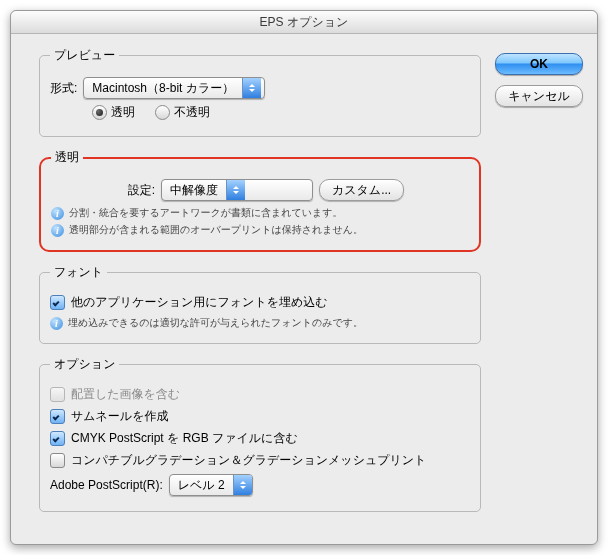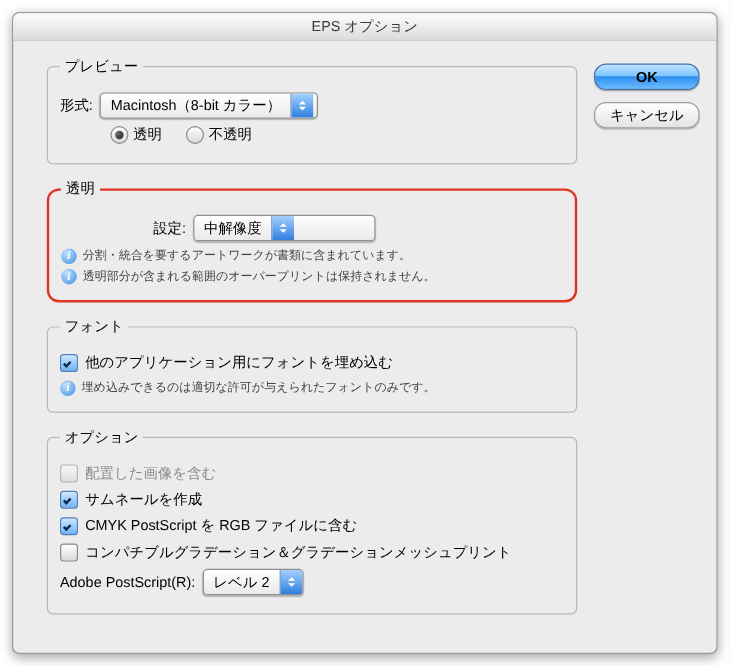--- a/index.html
+++ b/index.html
@@ -79,20 +79,21 @@
           </fieldset>
 
           <fieldset class="hl">
             <legend>透明</legend>
             <div class="row">
               <span class="lbl lbl-right" style="width:104px">設定:</span>
               <span class="popup" style="min-width:150px">
                 <span class="txt">中解像度</span>
                 <span class="arr"></span>
               </span>
+              <span class="pushbtn">カスタム...</span>
             </div>
             <div class="info">
               <span class="i-icon"></span>
               <span>分割・統合を要するアートワークが書類に含まれています。</span>
             </div>
             <div class="info">
               <span class="i-icon"></span>
               <span>透明部分が含まれる範囲のオーバープリントは保持されません。</span>
             </div>
           </fieldset>

